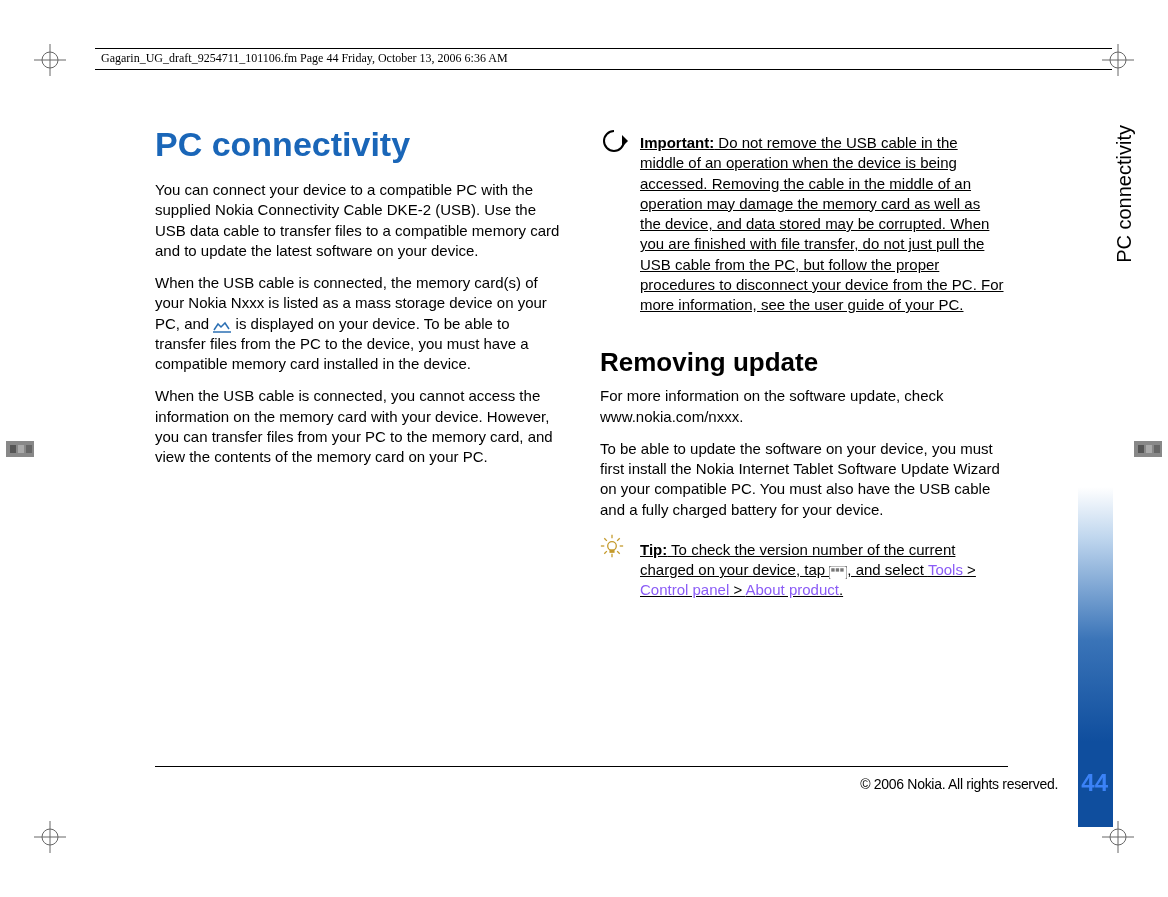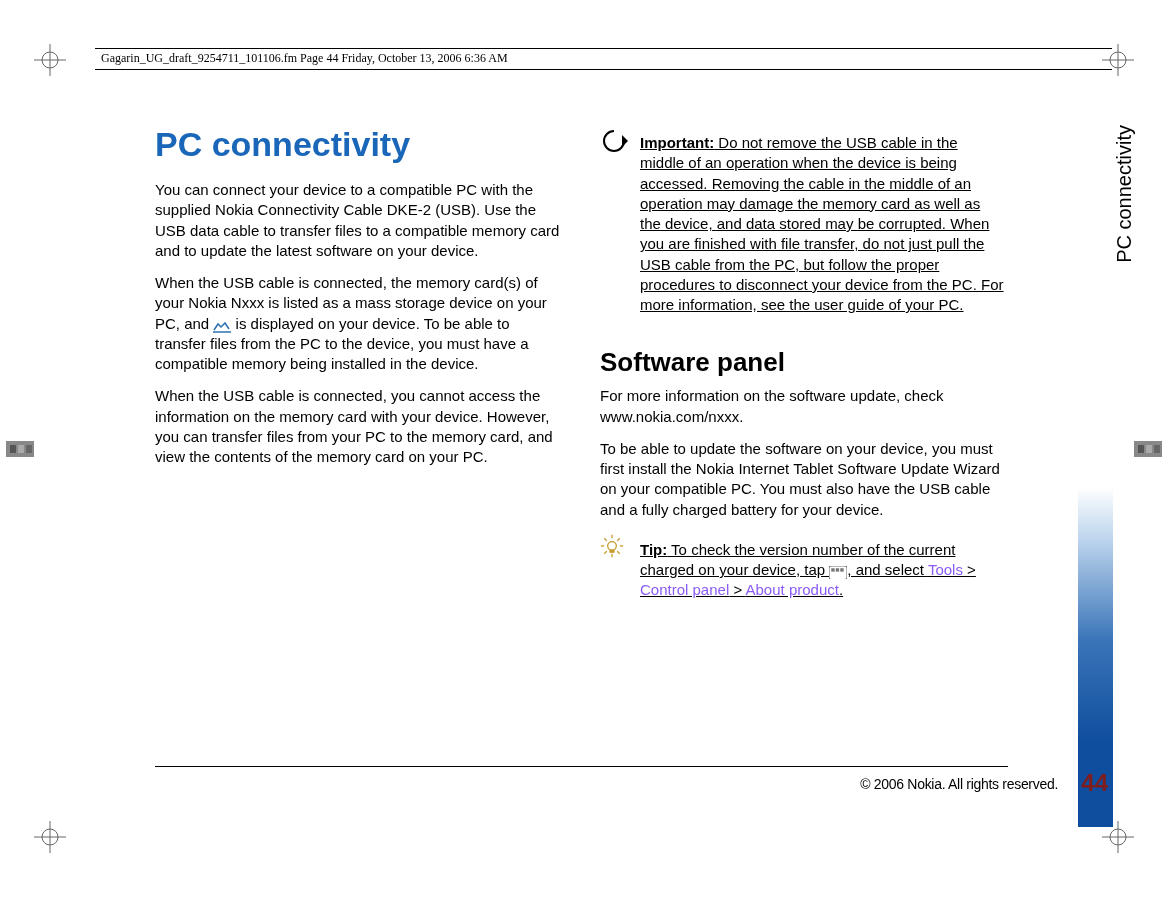--- a/index.html
+++ b/index.html
@@ -107,21 +107,21 @@
     right: 55px;
     bottom: 70px;
     width: 35px;
     height: 340px;
     background: linear-gradient(to top, #0f4e9e 0%, #0f4e9e 25%, #3a74b8 55%, #bfd6ee 85%, #ffffff 100%);
   }
   .page-num {
     position: absolute;
     right: 60px;
     bottom: 100px;
-    color: #7f1d1d;
+    color: #3b82f6;
     font-size: 24px;
     font-weight: 700;
     z-index: 2;
   }
   .copyright {
     position: absolute;
     right: 110px;
     bottom: 105px;
     font-size: 14px;
     letter-spacing: -0.3px;
@@ -195,39 +195,39 @@
     <h1>PC connectivity</h1>
     <p>You can connect your device to a compatible PC with the supplied Nokia Connectivity Cable DKE-2 (USB). Use the USB data cable to transfer files to a compatible memory card and to update the latest software on your device.</p>
     <p>
       <span>When the USB cable is connected, the memory card(s) of your Nokia Nxxx is listed as a mass storage device on your PC, and </span>
       <span class="inline-icon">
         <svg viewBox="0 0 18 12">
             <path d="M1 9 L5 3 L8 6 L12 2 L16 8" fill="none" stroke="#2b6fb3" stroke-width="1.5"></path>
             <line x1="0" y1="11" x2="18" y2="11" stroke="#2b6fb3" stroke-width="1.5"></line>
           </svg>
       </span>
-      <span> is displayed on your device. To be able to transfer files from the PC to the device, you must have a compatible memory being installed in the device.</span>
+      <span> is displayed on your device. To be able to transfer files from the PC to the device, you must have a compatible memory card installed in the device.</span>
     </p>
     <p>When the USB cable is connected, you cannot access the information on the memory card with your device. However, you can transfer files from your PC to the memory card, and view the contents of the memory card on your PC.</p>
   </div>
 
   <div class="col">
     <div class="icon-box">
       <div class="icon-col">
         <svg viewBox="0 0 28 28" width="28" height="28">
             <path d="M14 4 A10 10 0 1 0 24 14" fill="none" stroke="#000" stroke-width="2"></path>
             <polygon points="22,8 28,14 22,20" fill="#000"></polygon>
           </svg>
       </div>
       <div class="text-col">
         <p><b>Important:</b><span> Do not remove the USB cable in the middle of an operation when the device is being accessed. Removing the cable in the middle of an operation may damage the memory card as well as the device, and data stored may be corrupted. When you are finished with file transfer, do not just pull the USB cable from the PC, but follow the proper procedures to disconnect your device from the PC. For more information, see the user guide of your PC.</span></p>
       </div>
     </div>
 
-    <h2>Software panel</h2>
+    <h2>Removing update</h2>
     <p>For more information on the software update, check www.nokia.com/nxxx.</p>
     <p>To be able to update the software on your device, you must first install the Nokia Internet Tablet Software Update Wizard on your compatible PC. You must also have the USB cable and a fully charged battery for your device.</p>
 
     <div class="icon-box">
       <div class="icon-col">
         <svg viewBox="0 0 28 28" width="24" height="24">
           <g stroke="#c49a2b" stroke-width="1.5" fill="none">
             <circle cx="14" cy="14" r="5" fill="#fff"></circle>
             <line x1="14" y1="1" x2="14" y2="5"></line>
             <line x1="14" y1="23" x2="14" y2="27"></line>

